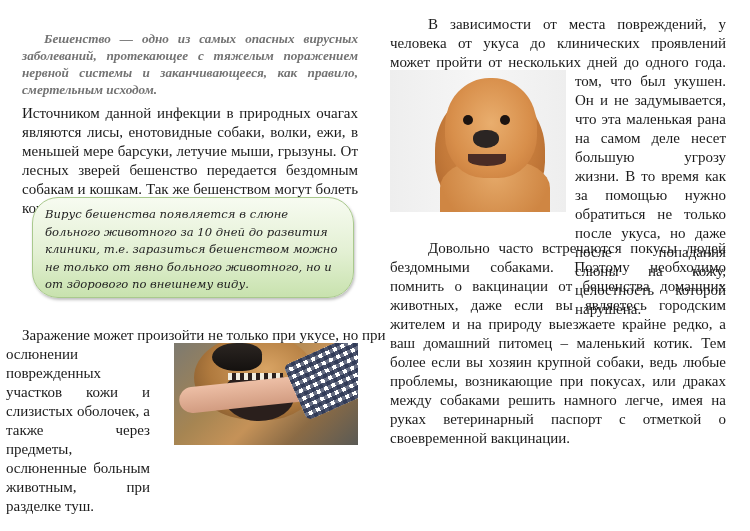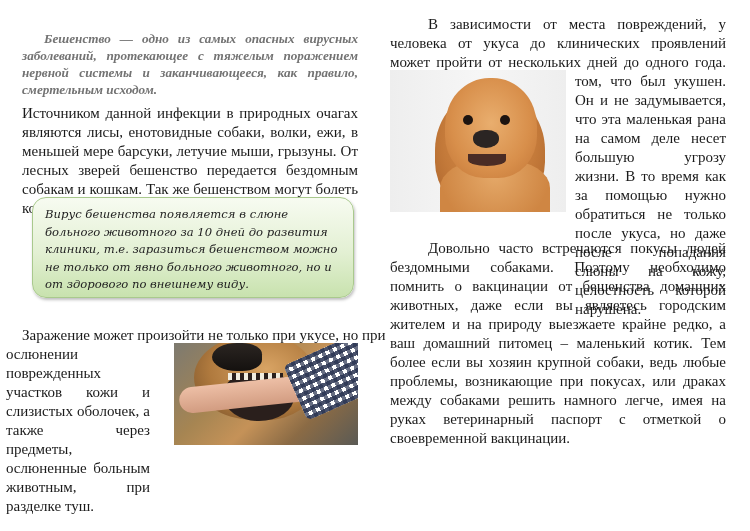--- a/index.html
+++ b/index.html
@@ -14,21 +14,21 @@
     .intro {
       position: absolute; left: 22px; top: 30px; width: 336px;
       font-style: italic; font-weight: bold; color: #737373;
       font-size: 13.2px; line-height: 17px; text-align: justify;
       text-indent: 22px;
     }
     .p-sources { position: absolute; left: 22px; top: 104px; width: 336px; }
 
     .callout {
       position: absolute; left: 32px; top: 197px; width: 322px; height: 101px;
-      border-radius: 14px;
+      border-radius: 26px;
       background: linear-gradient(to bottom, #f7fbf1 0%, #e3f0d3 55%, #c8e2ae 100%);
       border: 1px solid #a9c98d;
       box-shadow: 1px 2px 3px rgba(0,0,0,0.25);
       padding: 8px 10px 6px 12px;
     }
     .callout p {
       font-family: "DejaVu Serif", "Liberation Serif", serif;
       font-style: italic; font-size: 11.6px; line-height: 17.5px;
       text-align: left; color: #222;
     }

